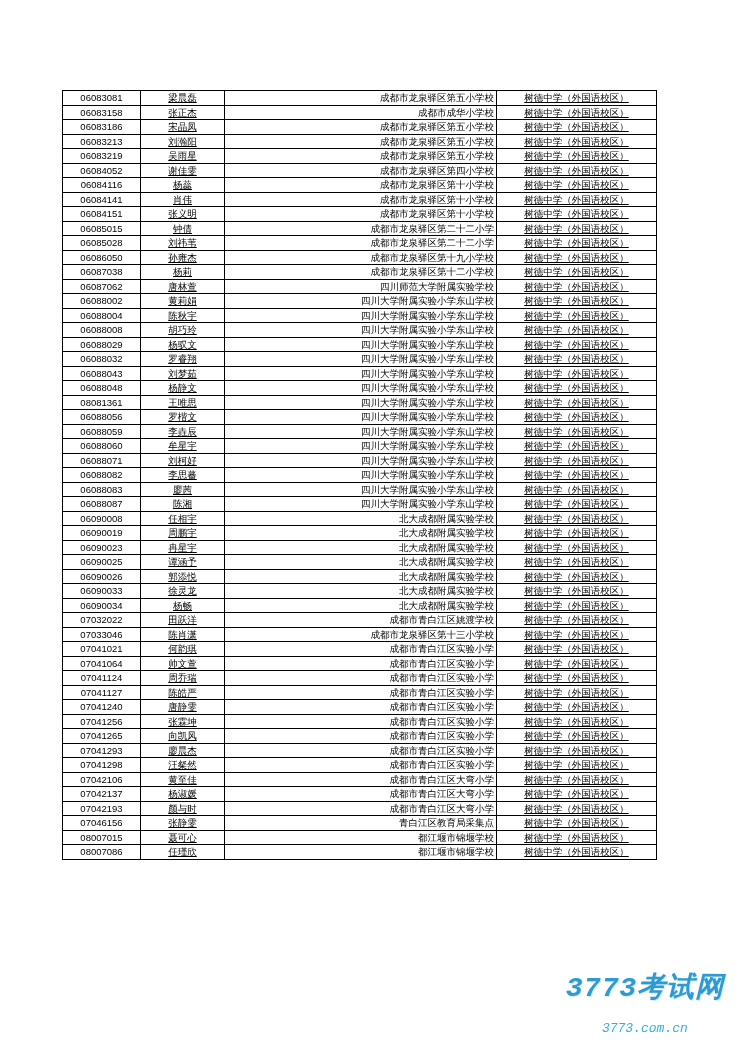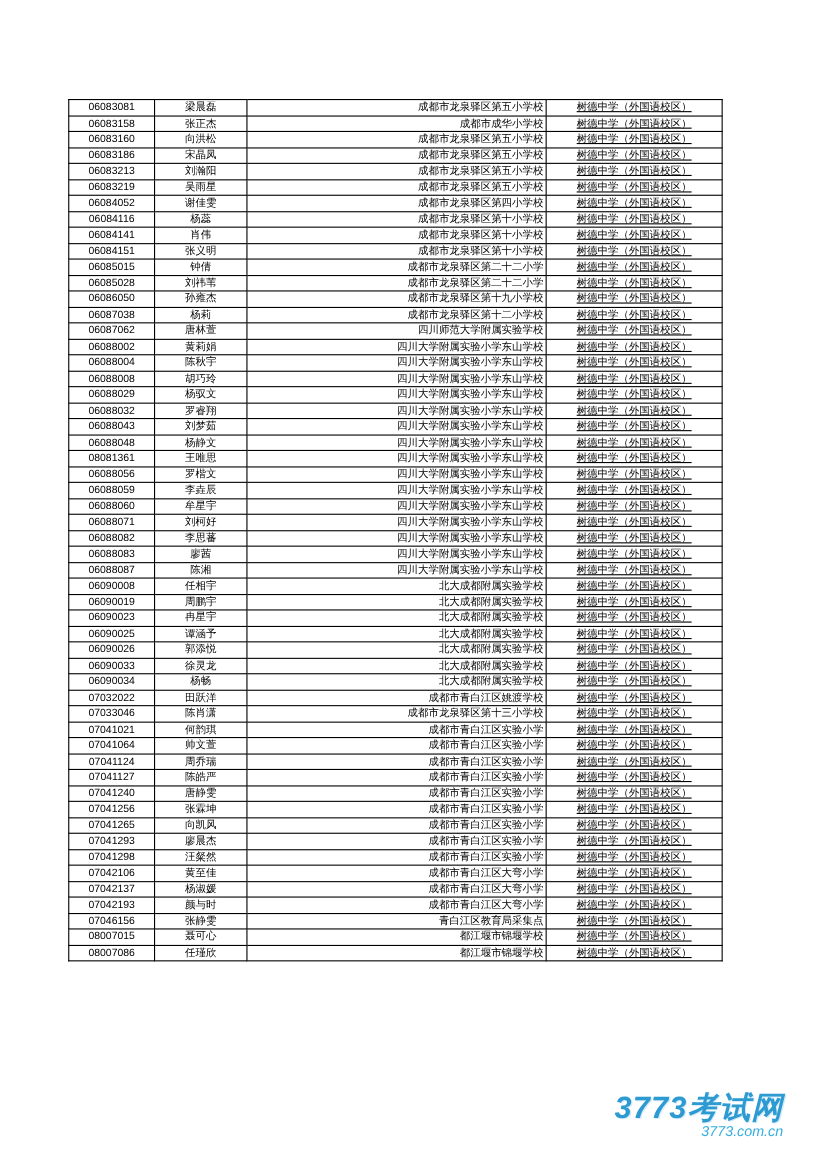--- a/index.html
+++ b/index.html
@@ -25,68 +25,63 @@
     border: 1px solid #000000;
     height: 14.5px;
     line-height: 13px;
     font-size: 9.5px;
     color: #000000;
     white-space: nowrap;
     overflow: hidden;
     padding: 0 2px;
   }
   td.col-id     { width: 78px;  text-align: center; }
-  td.col-name   { width: 84px;  text-align: center; }
+  td.col-name   { width: 84px;  text-align: center; text-decoration: underline; }
   td.col-school { width: 272px; text-align: right; padding-left: 5px; }
   td.col-dest   { width: 160px; text-align: center; text-decoration: underline; }
   .watermark {
     position: absolute;
-    right: 32px; bottom: 16px;
-    text-align: right;
+    right: 20px; bottom: 16px;
+    text-align: center;
     user-select: none;
+    font-family: Liberation Mono, monospace;
   }
   .wm-title {
     font-size: 28px;
     font-weight: bold;
     font-style: italic;
     color: #2d9ad2;
     letter-spacing: 1px;
     text-shadow: 1px 1px 0 #d6ecf8;
     line-height: 1.05;
   }
   .wm-url {
     font-size: 13px;
     font-style: italic;
     color: #35aede;
-    margin-top: 0;
+    margin-top: 18px;
   }
 </style>
 </head>
 <body>
 
 <div class="page">
 
   <table class="roster">
     <tbody>
         <tr>
           <td class="col-id">06083081</td>
           <td class="col-name">梁晨磊</td>
           <td class="col-school">成都市龙泉驿区第五小学校</td>
           <td class="col-dest">树德中学（外国语校区）</td>
         </tr>
         <tr>
           <td class="col-id">06083158</td>
           <td class="col-name">张正杰</td>
           <td class="col-school">成都市成华小学校</td>
-          <td class="col-dest">树德中学（外国语校区）</td>
-        </tr>
-        <tr>
-          <td class="col-id">06083160</td>
-          <td class="col-name">向洪松</td>
-          <td class="col-school">成都市龙泉驿区第五小学校</td>
           <td class="col-dest">树德中学（外国语校区）</td>
         </tr>
         <tr>
           <td class="col-id">06083186</td>
           <td class="col-name">宋晶凤</td>
           <td class="col-school">成都市龙泉驿区第五小学校</td>
           <td class="col-dest">树德中学（外国语校区）</td>
         </tr>
         <tr>
           <td class="col-id">06083213</td>

